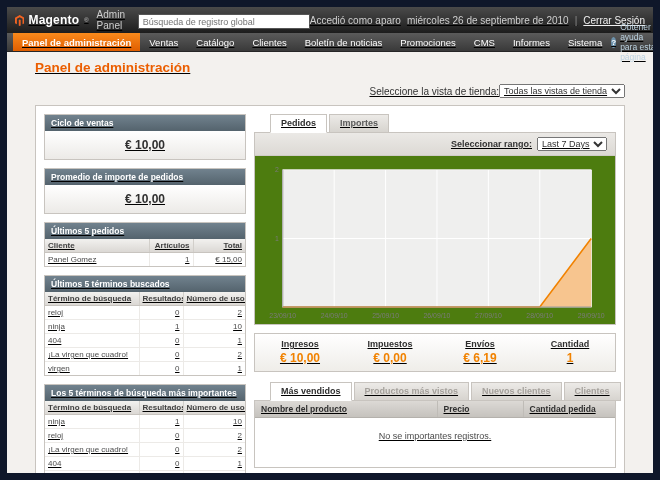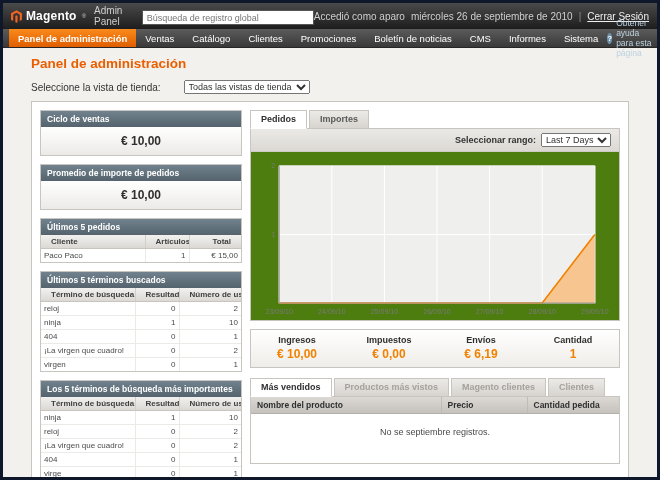--- a/index.html
+++ b/index.html
@@ -1,21 +1,21 @@
 <!DOCTYPE html>
 <html><head>
 <meta charset="utf-8">
 <style>
   * { box-sizing: border-box; margin: 0; padding: 0; }
   body {
     width: 660px; height: 480px; overflow: hidden;
     font-family: "Liberation Sans", sans-serif;
     background: #f3f1ee; position: relative;
   }
-  .screen { width: 660px; height: 480px; border: 3px solid #0f172a; overflow: hidden; }
+  .screen { width: 660px; height: 480px; border: 7px solid #0f172a; overflow: hidden; text-decoration: underline; }
 
   
   .hdr {
     height: 26px; background: linear-gradient(#4a4a4a, #1d1d1d);
     display: flex; align-items: center; padding: 0 8px; color: #fff;
   }
   .logo { display: flex; align-items: center; gap: 4px; }
   .logo-text { font-weight: bold; font-size: 12px; color: #fff; letter-spacing: .2px; }
   .logo-reg { font-size: 6px; color: #ccc; vertical-align: super; margin-left: 1px; }
   .logo-sub { font-size: 10px; color: #cfcfcf; margin-left: 4px; }
@@ -40,48 +40,48 @@
   .nav-item.active { background: linear-gradient(#f98a1c, #e05e00); font-weight: bold; }
   .nav-help { margin-left: auto; display: flex; align-items: center; gap: 4px; padding-right: 8px; color: #bcd2e0; font-size: 8.5px; cursor: pointer; }
   .help-ic {
     width: 11px; height: 11px; border-radius: 50%; background: #6d93ad; color: #fff;
     font-size: 8px; font-weight: bold; display: inline-flex; align-items: center; justify-content: center;
   }
 
   
   .content { padding: 0 28px; }
   h1.page-title { margin: 8px 0 9px; font-size: 13.5px; color: #eb5e00; font-weight: bold; }
-  .store-row { display: flex; align-items: center; gap: 23px; font-size: 10px; color: #333; margin-bottom: 7px; }
+  .store-row { display: flex; align-items: center; gap: 0; font-size: 10px; color: #333; margin-bottom: 7px; justify-content: flex-end; }
   select { font-size: 9px; font-family: "Liberation Sans", sans-serif; color: #333; }
 
   .main-box { border: 1px solid #c8c4bf; background: #fff; padding: 8px; display: flex; gap: 8px; }
 
   
   .left-col { flex: 0 0 202px; width: 202px; }
   .panel { border: 1px solid #c8c4bf; margin-bottom: 8px; background: #fff; }
   .panel-h { background: linear-gradient(#71828e, #54636d); color: #fff; font-size: 8.5px; font-weight: bold; padding: 3px 6px; white-space: nowrap; overflow: hidden; }
   .panel-v { text-align: center; font-size: 12px; font-weight: bold; color: #2f2f2f; padding: 7px 0; background: linear-gradient(#ffffff, #eceae7); }
   table.mini { width: 100%; border-collapse: collapse; font-size: 8px; table-layout: fixed; }
   .mini th {
     background: linear-gradient(#f2f1ef, #dbd8d4); border-right: 1px solid #d2cfca; border-bottom: 1px solid #c8c4bf;
-    padding: 2px 10px; text-align: left; color: #3f3f3f; white-space: nowrap; overflow: hidden;
+    padding: 2px 3px; text-align: left; color: #3f3f3f; white-space: nowrap; overflow: hidden;
   }
   .mini th:last-child, .mini td:last-child { border-right: none; }
   .mini td { padding: 2px 3px; border-right: 1px solid #eceae7; border-bottom: 1px solid #eceae7; color: #4a4a4a; white-space: nowrap; overflow: hidden; }
   .mini .num { text-align: right; }
   .mini tr:last-child td { border-bottom: none; }
 
   
   .right-col { flex: 1; min-width: 0; }
   .tabs { display: flex; gap: 2px; position: relative; z-index: 2; margin-bottom: -1px; }
   .tab {
     font-size: 9px; font-weight: bold; padding: 3px 10px 4px; cursor: pointer;
     border: 1px solid #c8c4bf; background: linear-gradient(#eceae7, #d7d4cf); color: #5a5a5a; white-space: nowrap;
   }
-  .tab.active { background: #fff; border-bottom-color: #fff; color: #2f2f2f; }
+  .tab.active { background: #fff; border-bottom-color: #fff; color: #2f2f2f; margin-left: 16px; }
   .tab.dim { color: #a5a19c; }
 
   .orders-box { border: 1px solid #c8c4bf; background: #4d7c0f; }
   .range-bar {
     display: flex; justify-content: flex-end; align-items: center; gap: 5px;
     padding: 4px 8px; background: linear-gradient(#ebe9e6, #dcd9d4);
     border-bottom: 1px solid #cfccc7; font-size: 9px; font-weight: bold; color: #333;
   }
   .chart-wrap { padding: 8px 8px 2px; }
   #chart-svg { display: block; width: 100%; height: 158px; }
@@ -125,22 +125,22 @@
       <span class="sep">|</span>
       <a class="logout">Cerrar Sesión</a>
     </div>
   </div>
 
   <div class="nav">
     <a class="nav-item active">Panel de administración</a>
     <a class="nav-item">Ventas</a>
     <a class="nav-item">Catálogo</a>
     <a class="nav-item">Clientes</a>
+    <a class="nav-item">Boletín de noticias</a>
     <a class="nav-item">Promociones</a>
-    <a class="nav-item">Boletín de noticias</a>
     <a class="nav-item">CMS</a>
     <a class="nav-item">Informes</a>
     <a class="nav-item">Sistema</a>
     <div class="nav-help">
       <span class="help-ic">?</span>
       <span>Obtener ayuda para esta página</span>
     </div>
   </div>
 
   <div class="content">
@@ -177,21 +177,21 @@
               </colgroup>
             <thead>
               <tr>
                 <th>Cliente</th>
                 <th class="num">Artículos</th>
                 <th class="num">Total</th>
               </tr>
             </thead>
             <tbody>
               <tr>
-                <td>Paco Paco</td>
+                <td>Panel Gomez</td>
                 <td class="num">1</td>
                 <td class="num">€ 15,00</td>
               </tr>
             </tbody>
           </table>
         </div>
 
         <div class="panel">
           <div class="panel-h">Últimos 5 términos buscados</div>
           <table class="mini">
@@ -342,41 +342,41 @@
           </div>
           <div class="total">
             <div class="t-label">Cantidad</div>
             <div class="t-value">1</div>
           </div>
         </div>
 
         <div class="tabs bottom-tabs">
           <div class="tab active">Más vendidos</div>
           <div class="tab dim">Productos más vistos</div>
-          <div class="tab dim">Magento clientes</div>
+          <div class="tab dim">Nuevos clientes</div>
           <div class="tab dim">Clientes</div>
         </div>
 
         <div class="grid-box">
           <table class="grid">
             <colgroup>
                 <col>
                 <col style="width:86px">
                 <col style="width:92px">
               </colgroup>
             <thead>
               <tr>
                 <th>Nombre del producto</th>
                 <th>Precio</th>
                 <th>Cantidad pedida</th>
               </tr>
             </thead>
             <tbody>
               <tr>
-                <td class="empty" colspan="3">No se septiembre registros.</td>
+                <td class="empty" colspan="3">No se importantes registros.</td>
               </tr>
             </tbody>
           </table>
         </div>
 
       </div>
     </div>
   </div>
 </div>
 

